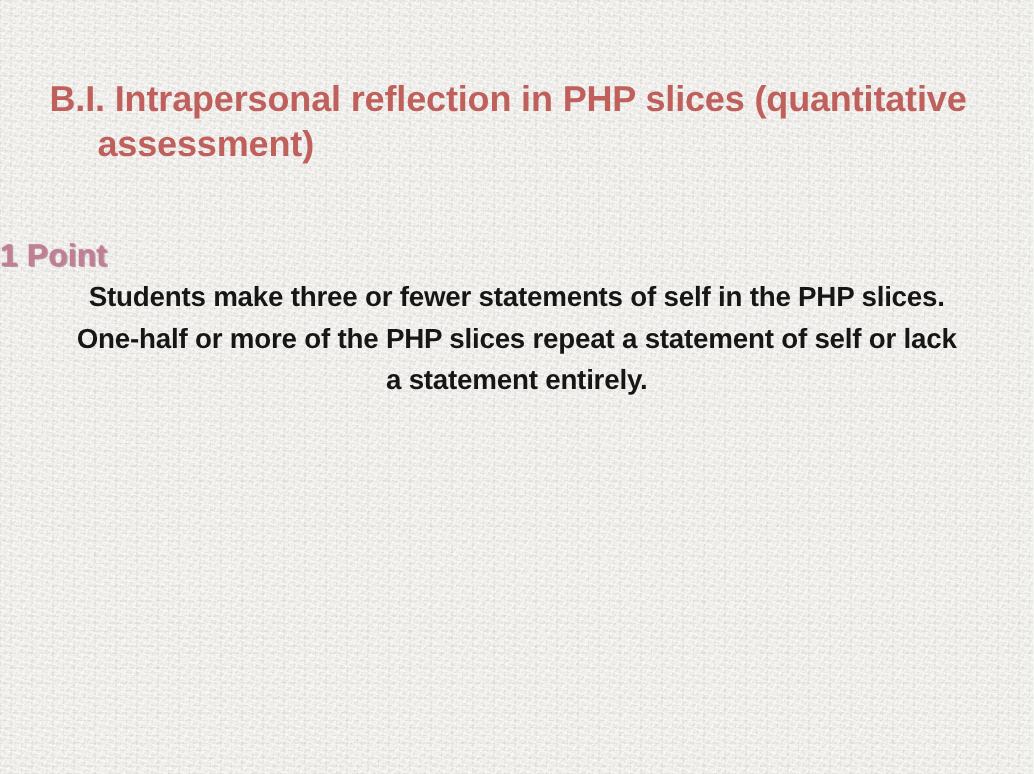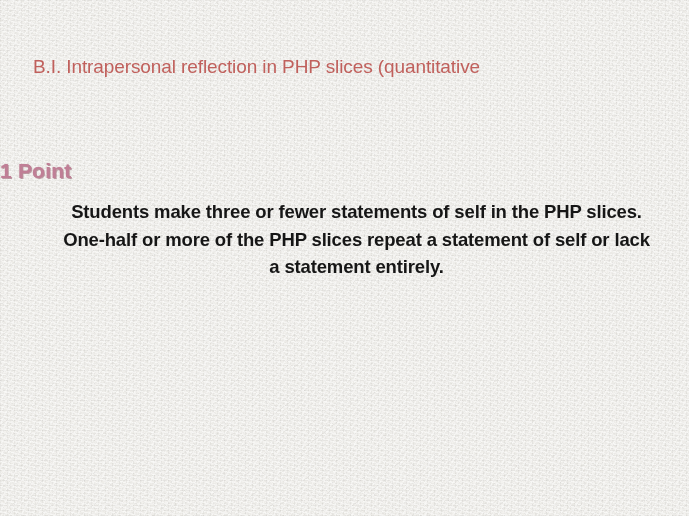--- a/index.html
+++ b/index.html
@@ -73,22 +73,22 @@
 
   
   #title-block {
     position: absolute;
     left: 33px;
     top: 52px;
     width: 614px;
   }
   .title-line {
     font-family: "Liberation Sans", sans-serif;
-    font-weight: normal;
-    font-size: 19px;
+    font-weight: bold;
+    font-size: 24px;
     line-height: 30px;
     color: #c0605c;
     letter-spacing: -0.1px;
     white-space: pre;
   }
   .title-line-2 {
     padding-left: 32px;
   }
 
   
@@ -106,41 +106,41 @@
     text-shadow:
       1px 1px 0 rgba(150,90,105,0.55),
       0 0 1px rgba(160,100,115,0.4);
     letter-spacing: 0.2px;
   }
 
   
   #body-block {
     position: absolute;
     left: 46px;
-    top: 198px;
+    top: 184px;
     width: 597px;
     text-align: center;
     font-family: "Liberation Sans", sans-serif;
     font-weight: bold;
     font-size: 18.5px;
     line-height: 27.5px;
     color: #161616;
     letter-spacing: -0.15px;
     white-space: pre-wrap;
-    margin-left: 12px;
   }
 </style>
 </head>
 <body>
 
 <div id="slide">
   <div class="content">
 
     <div id="title-block">
       <div class="title-line title-line-1">B.I. Intrapersonal reflection in PHP slices (quantitative</div>
+      <div class="title-line title-line-2">assessment)</div>
     </div>
 
     <div id="point-heading">1 Point</div>
 
     <div id="body-block">Students make three or fewer statements of self in the PHP slices.  One-half or more of the PHP slices repeat a statement of self or lack a statement entirely.</div>
 
   </div>
 </div>
 
 </body></html>

